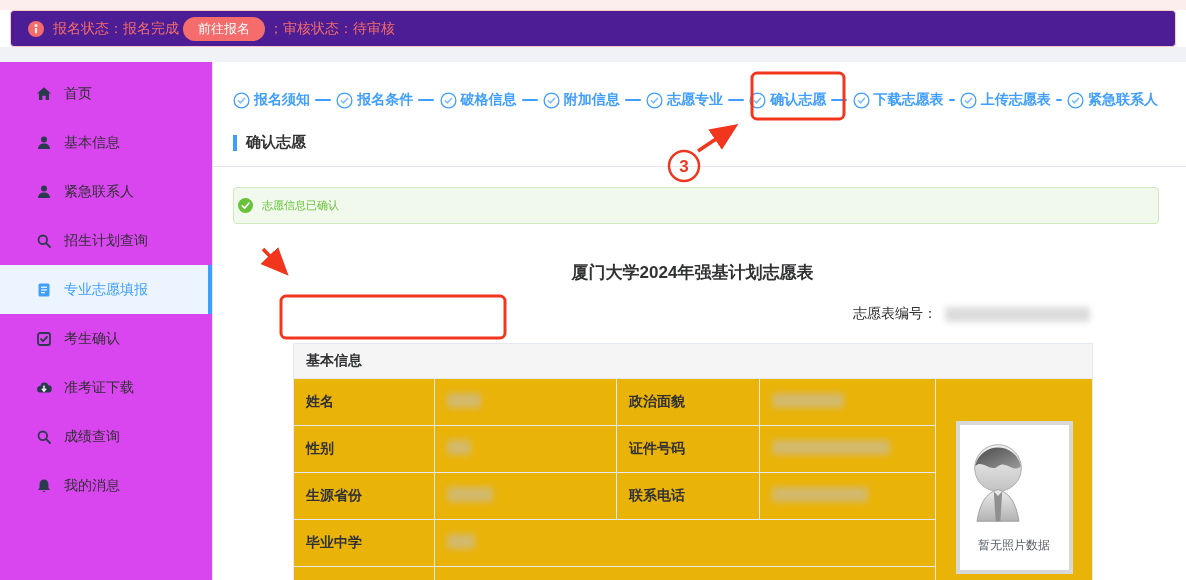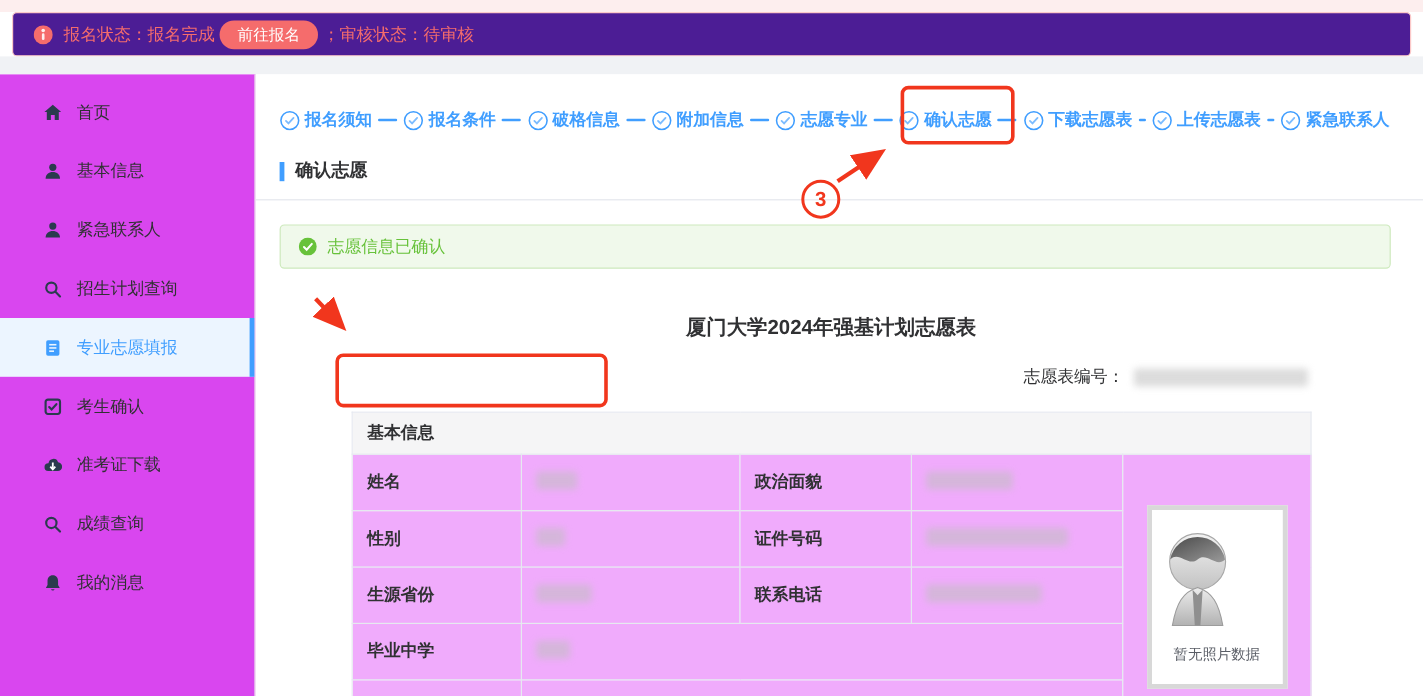--- a/index.html
+++ b/index.html
@@ -39,35 +39,35 @@
   .sep { height:2px; background:#409eff; border-radius:1px; flex:0 0 auto; }
   .sep.long { width:16px; } .sep.short { width:6px; }
 
   .sec-head { position:absolute; left:20px; top:71px; display:flex; align-items:center; }
   .sec-bar { width:4px; height:16px; background:#409eff; margin-right:9px; }
   .sec-title { font-size:15px; font-weight:bold; color:#303133; }
   .divider { position:absolute; left:0; top:104px; width:973px; height:1px; background:#e4e7ed; }
 
   .alert { position:absolute; left:20px; top:125px; width:926px; height:37px;
            background:#f0f9eb; border:1px solid #cde9bd; border-radius:4px;
-           display:flex; align-items:center; padding:0 15px; color:#67c23a; font-size:14px; }
+           display:flex; align-items:center; padding:0 4px; color:#67c23a; font-size:11px; }
   .alert .ic { width:15px; height:15px; margin-right:9px; flex:0 0 auto; }
 
   .form-wrap { position:absolute; left:80px; top:0; width:799px; }
   .form-title { position:absolute; left:0; top:199px; width:799px; text-align:center;
                 font-size:17px; font-weight:bold; color:#303133; }
   .id-row { position:absolute; left:0; top:243px; width:799px; height:22px; font-size:14px; color:#303133; }
   .reg-no { position:absolute; left:12px; top:0; display:flex; align-items:center; font-weight:500; }
   .form-no { position:absolute; right:2px; top:0; display:flex; align-items:center; font-weight:500; }
   .redact { display:inline-block; height:15px; background:#bfbfbf; opacity:.55;
             filter:blur(3px); border-radius:2px; margin-left:8px; }
 
   table.info { position:absolute; left:0; top:281px; width:799px; border-collapse:collapse;
                table-layout:fixed; font-size:14px; color:#303133; }
-  table.info td { border:1px solid #e6e9f0; height:47px; padding-left:12px; background:#f0abfc; }
+  table.info td { border:1px solid #e6e9f0; height:47px; padding-left:12px; background:#eab308; }
   table.info td.thead { background:#f5f5f6; height:35px; font-weight:bold; }
   table.info td.lbl { font-weight:bold; }
   table.info td.partial { height:20px; border-bottom:none; }
   td.photo-cell { vertical-align:top; padding:42px 0 0 0 !important; text-align:center; }
   .photo-box { width:117px; height:153px; border:4px solid #d8d8d8; background:#fff;
                margin:0 auto; display:flex; flex-direction:column; 
                padding-top:16px; }
   .photo-box .cap { font-size:12px; color:#5a5e66; margin-top:12px; }
 
   .overlay { position:absolute; left:0; top:0; width:1186px; height:580px;

